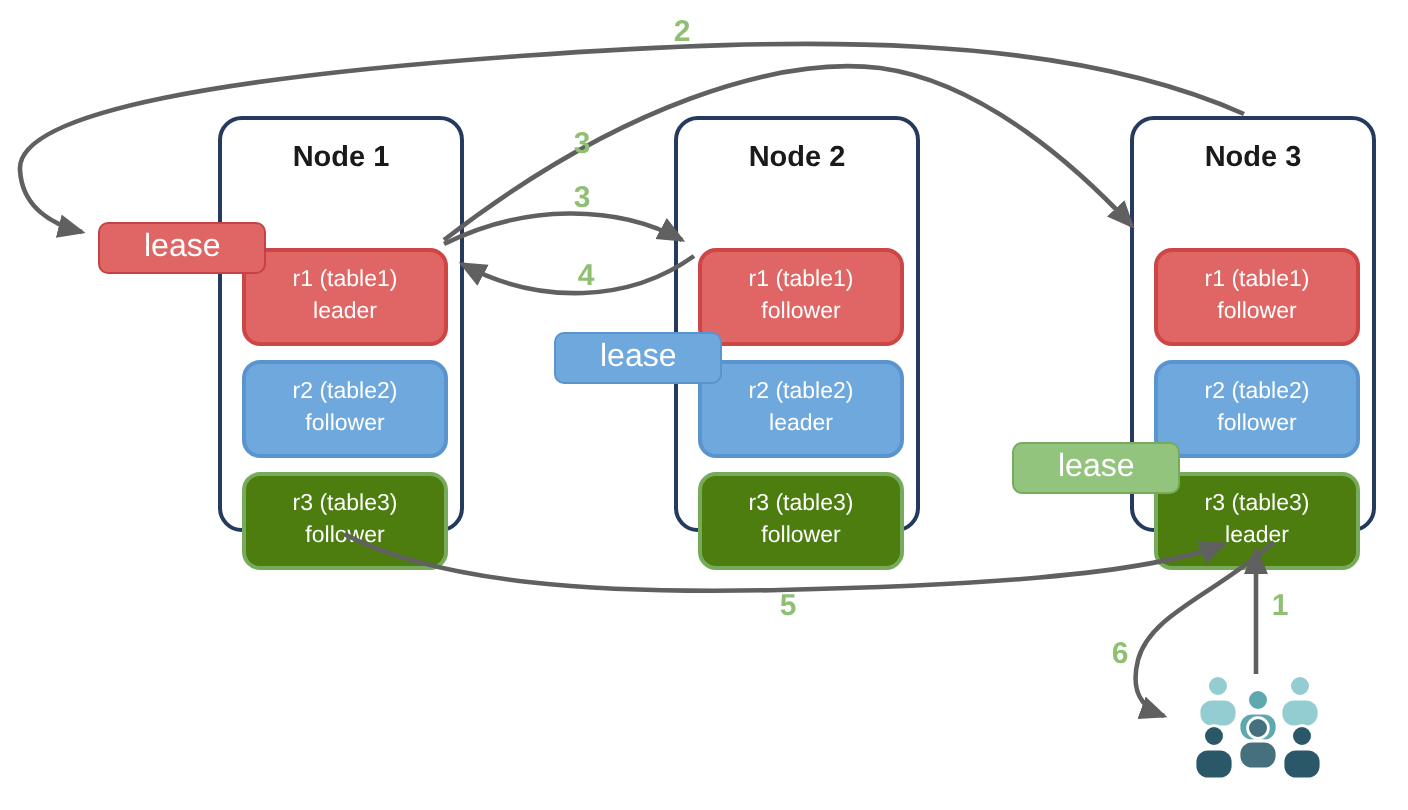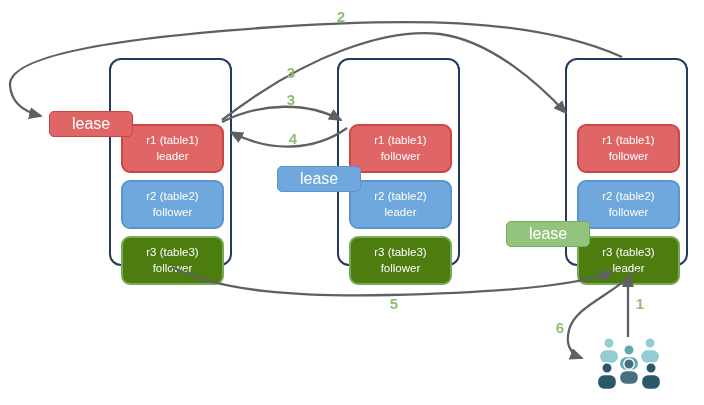--- a/index.html
+++ b/index.html
@@ -35,50 +35,53 @@
     position:absolute; z-index:3; font-weight:bold; font-size:15px; color:#8fbf72;
     transform:translate(-50%,-50%);
   }
 </style>
 </head>
 <body>
 
 <div class="canvas">
 
   <div class="node" style="left:109px;">
+    <div class="node-title">Node 1</div>
     <div class="replica red pos-1">
       <span>r1 (table1)</span>
       <span>leader</span>
     </div>
     <div class="replica blue pos-2">
       <span>r2 (table2)</span>
       <span>follower</span>
     </div>
     <div class="replica green pos-3">
       <span>r3 (table3)</span>
       <span>follower</span>
     </div>
   </div>
 
   <div class="node" style="left:337px;">
+    <div class="node-title">Node 2</div>
     <div class="replica red pos-1">
       <span>r1 (table1)</span>
       <span>follower</span>
     </div>
     <div class="replica blue pos-2">
       <span>r2 (table2)</span>
       <span>leader</span>
     </div>
     <div class="replica green pos-3">
       <span>r3 (table3)</span>
       <span>follower</span>
     </div>
   </div>
 
   <div class="node" style="left:565px;">
+    <div class="node-title">Node 3</div>
     <div class="replica red pos-1">
       <span>r1 (table1)</span>
       <span>follower</span>
     </div>
     <div class="replica blue pos-2">
       <span>r2 (table2)</span>
       <span>follower</span>
     </div>
     <div class="replica green pos-3">
       <span>r3 (table3)</span>

